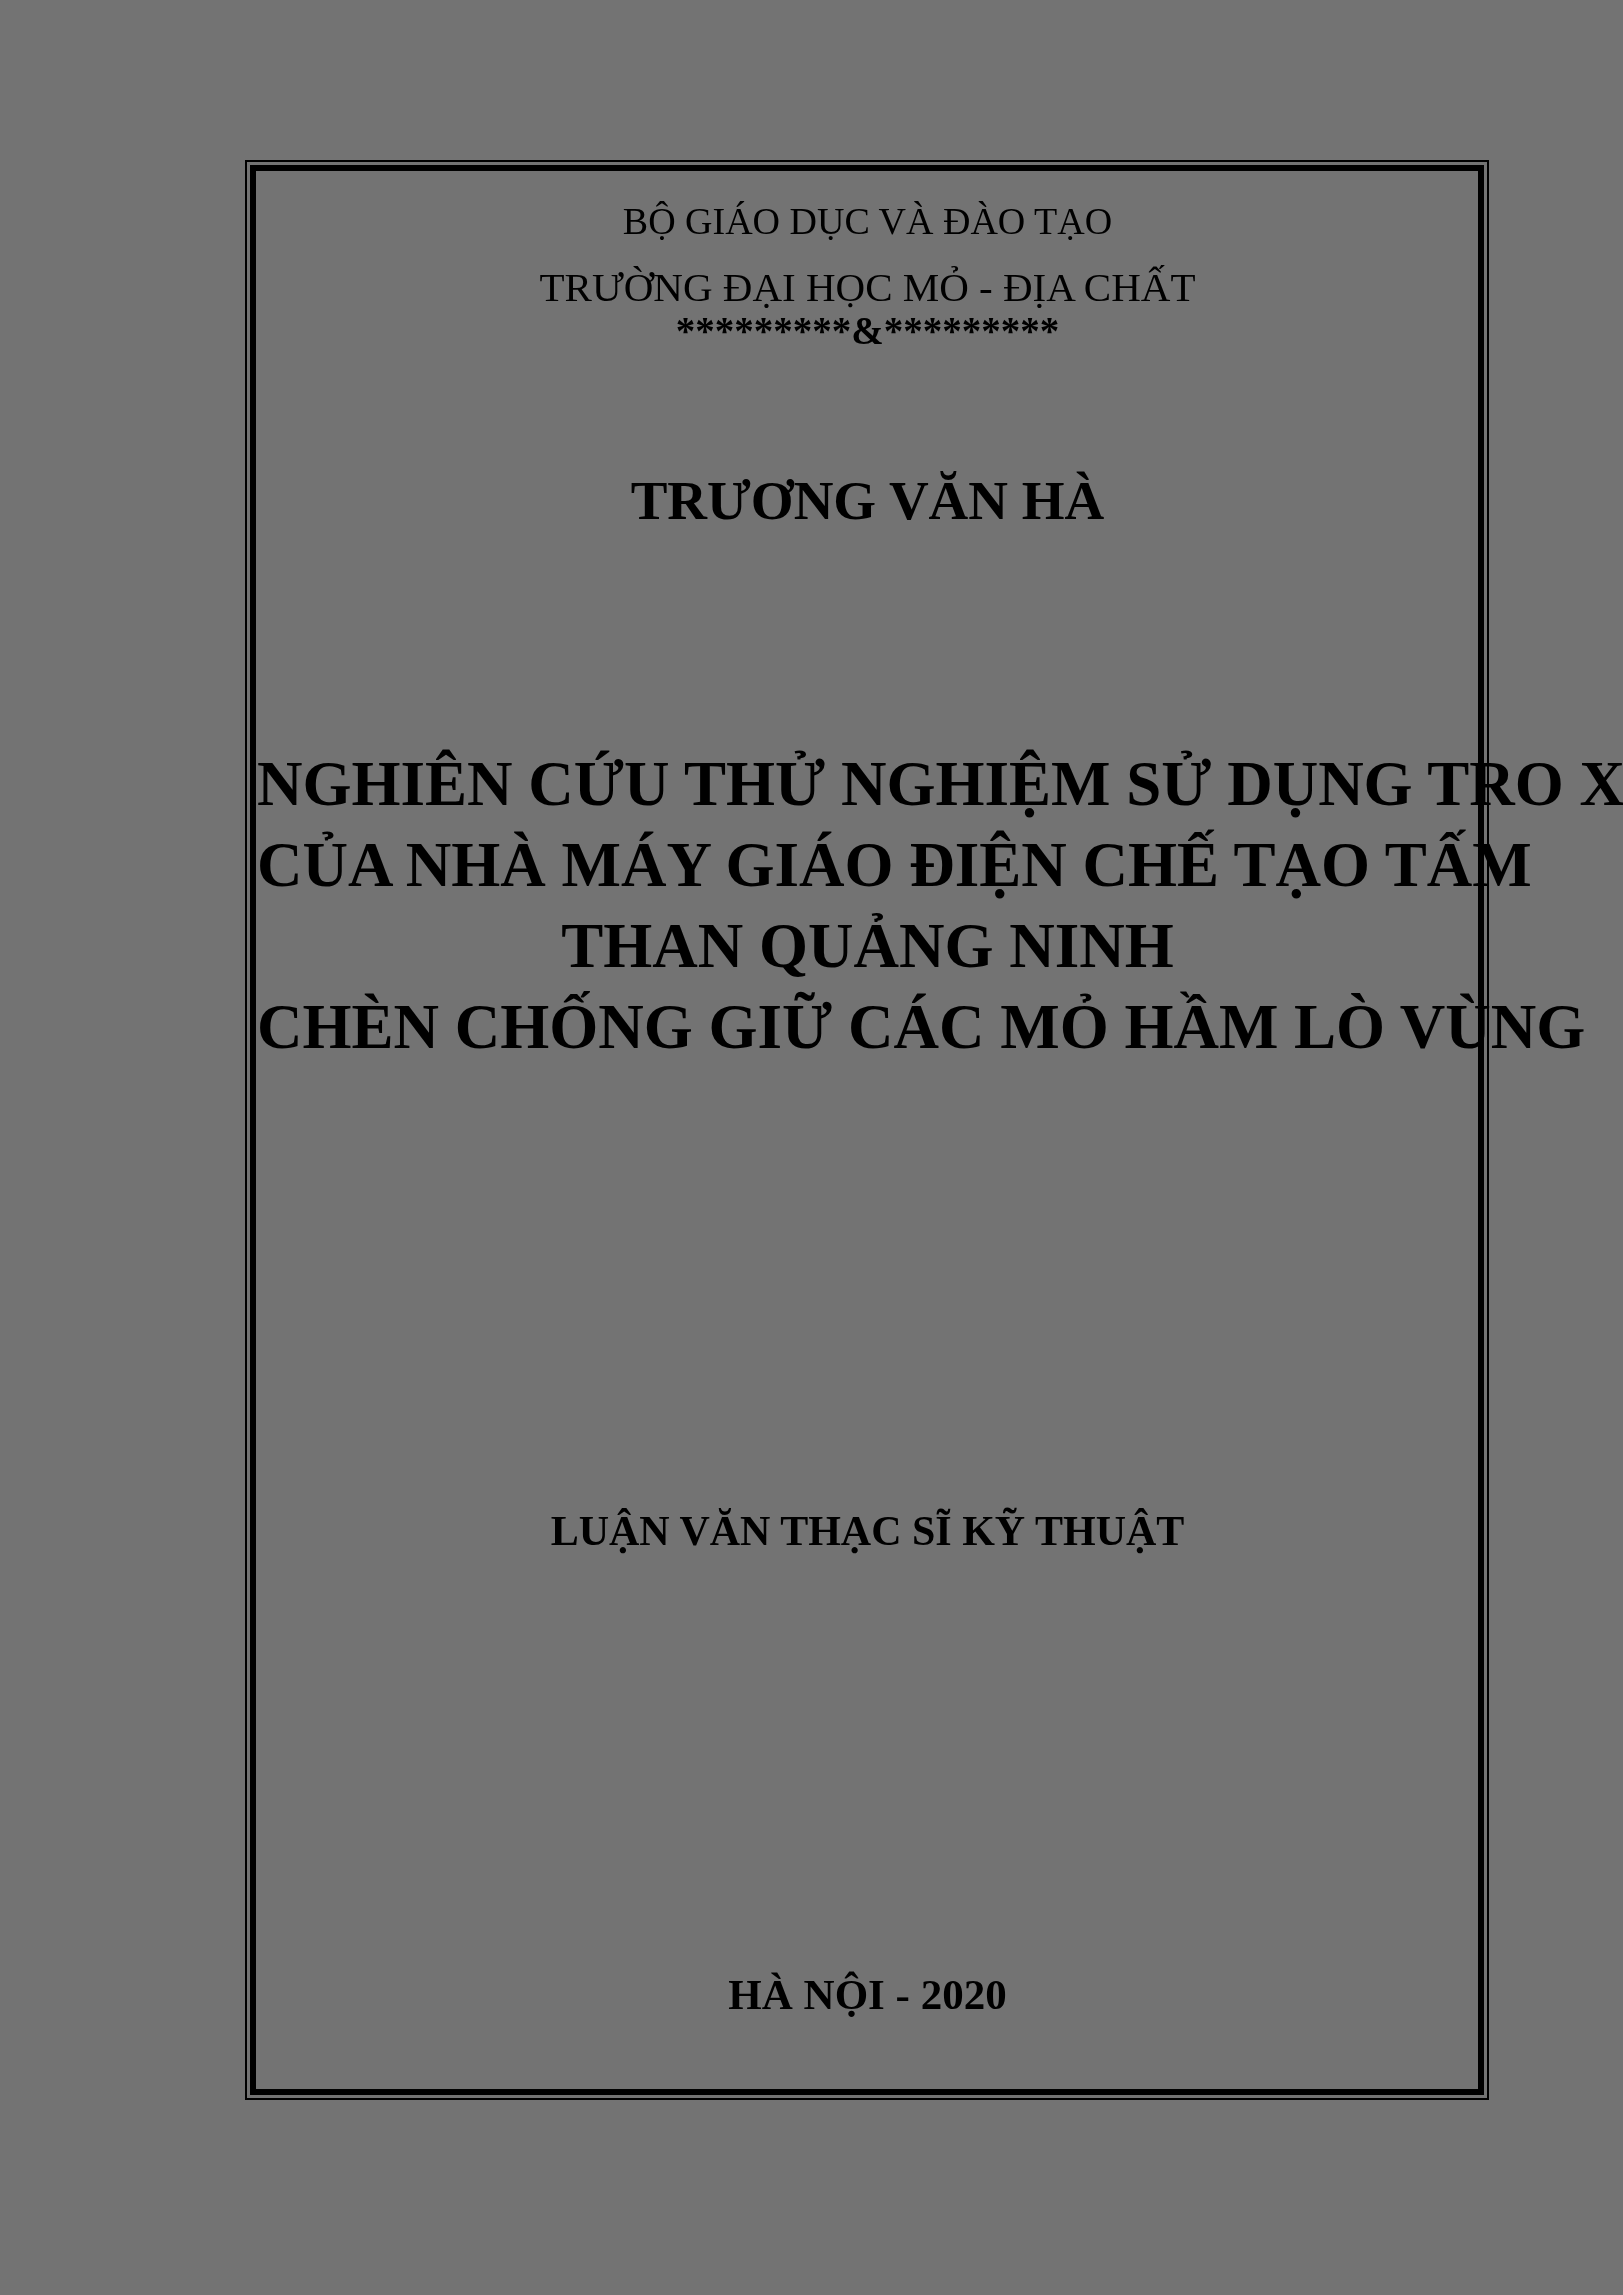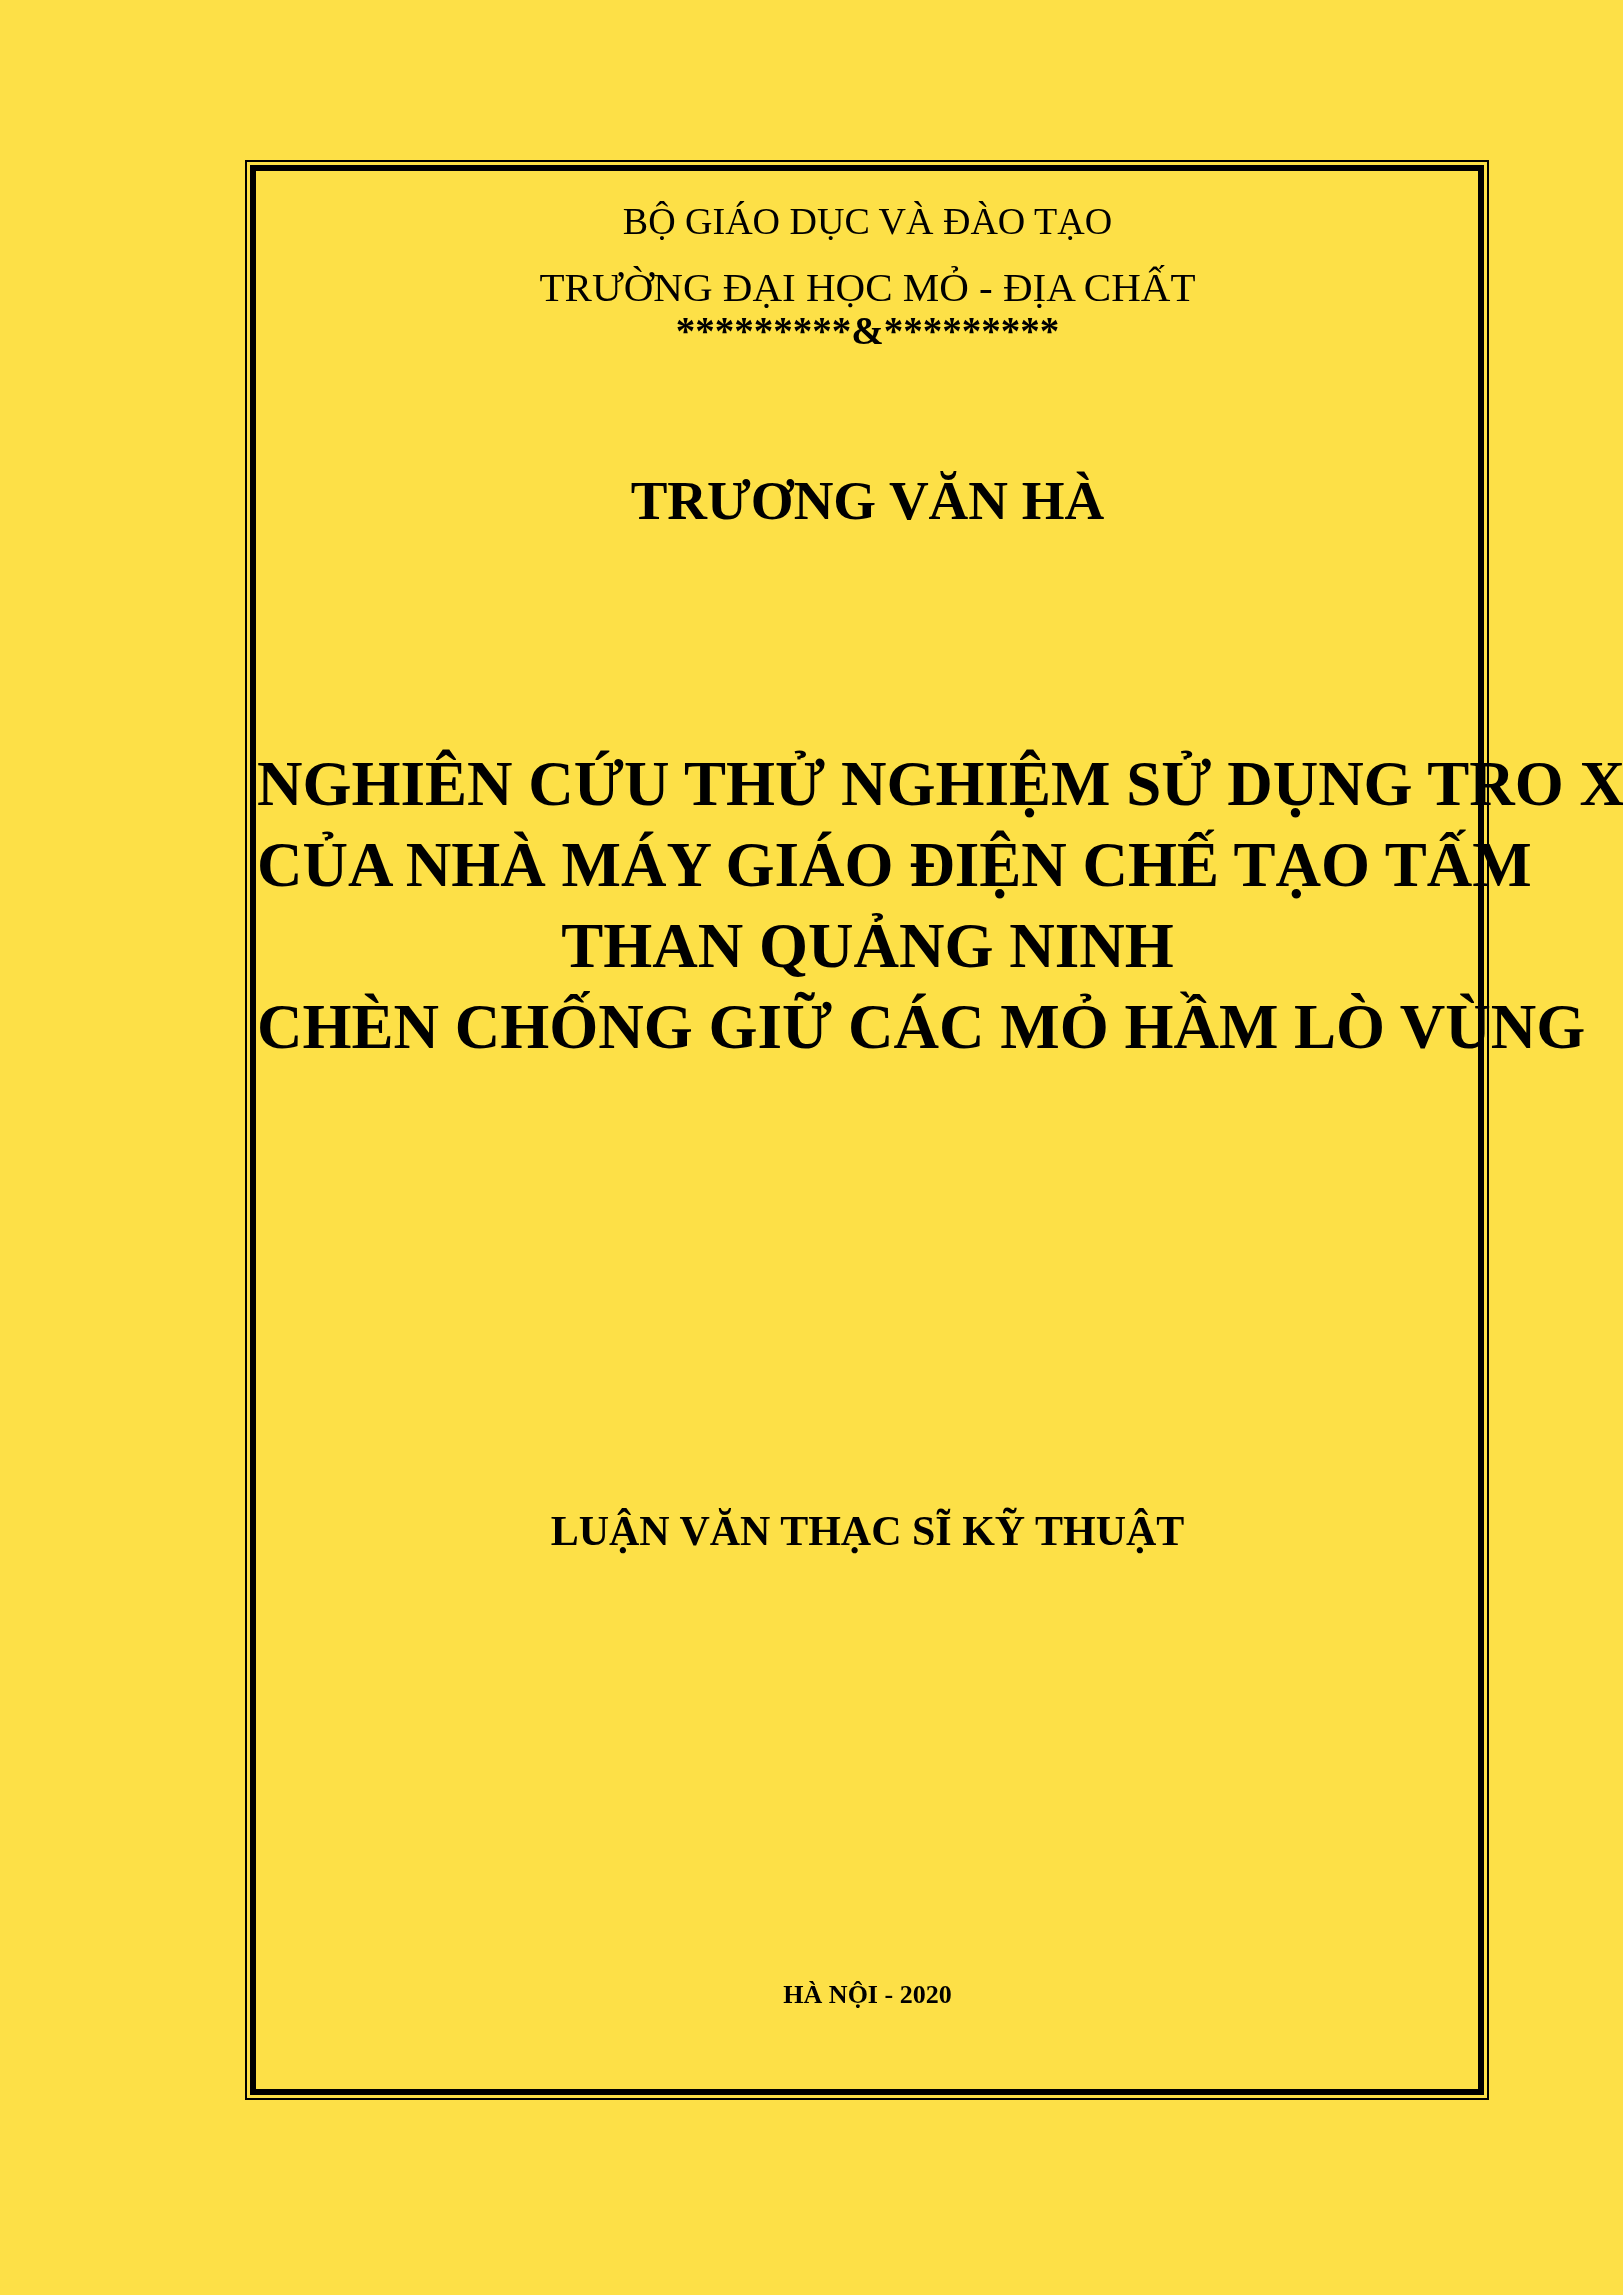--- a/index.html
+++ b/index.html
@@ -1,20 +1,20 @@
 <!DOCTYPE html>
 <html style="font-size:10.5px"><head>
 <meta charset="utf-8">
 <style>
   html, body { margin: 0; padding: 0; background: #ffffff; }
   .page {
     position: relative;
     width: 1623px;
     height: 2295px;
-    background: #fde047;
+    background: #737373;
     color: #000000;
     font-family: "Liberation Serif", "DejaVu Serif", serif;
     overflow: hidden;
   }
   .frame-outer {
     position: absolute;
     left: 245px; top: 160px;
     width: 1244px; height: 1940px;
     border: 2px solid #000000;
     box-sizing: border-box;
@@ -30,21 +30,21 @@
     width: 1221px;
     text-align: center;
     white-space: nowrap;
   }
   .ministry   { top: 198px;  font-size: 38px; line-height: 47px; font-weight: normal; }
   .university { top: 262px;  font-size: 41px; line-height: 51px; font-weight: normal; }
   .ornament   { top: 303px;  font-size: 39px; line-height: 56px; font-weight: bold; }
   .author     { top: 474px;  font-size: 55px; line-height: 54px; font-weight: bold; }
   .title      { top: 744px; font-size: 63px; line-height: 81px; font-weight: bold; }
   .degree     { top: 1505px; font-size: 42px; line-height: 52px; font-weight: bold; }
-  .place-year { top: 1970px; font-size: 26px; line-height: 49px; font-weight: bold; }
+  .place-year { top: 1970px; font-size: 43px; line-height: 49px; font-weight: bold; }
 </style>
 </head>
 <body>
 
 <div class="page">
 
   <div class="frame-outer">
     <div class="frame-inner"></div>
   </div>
 

